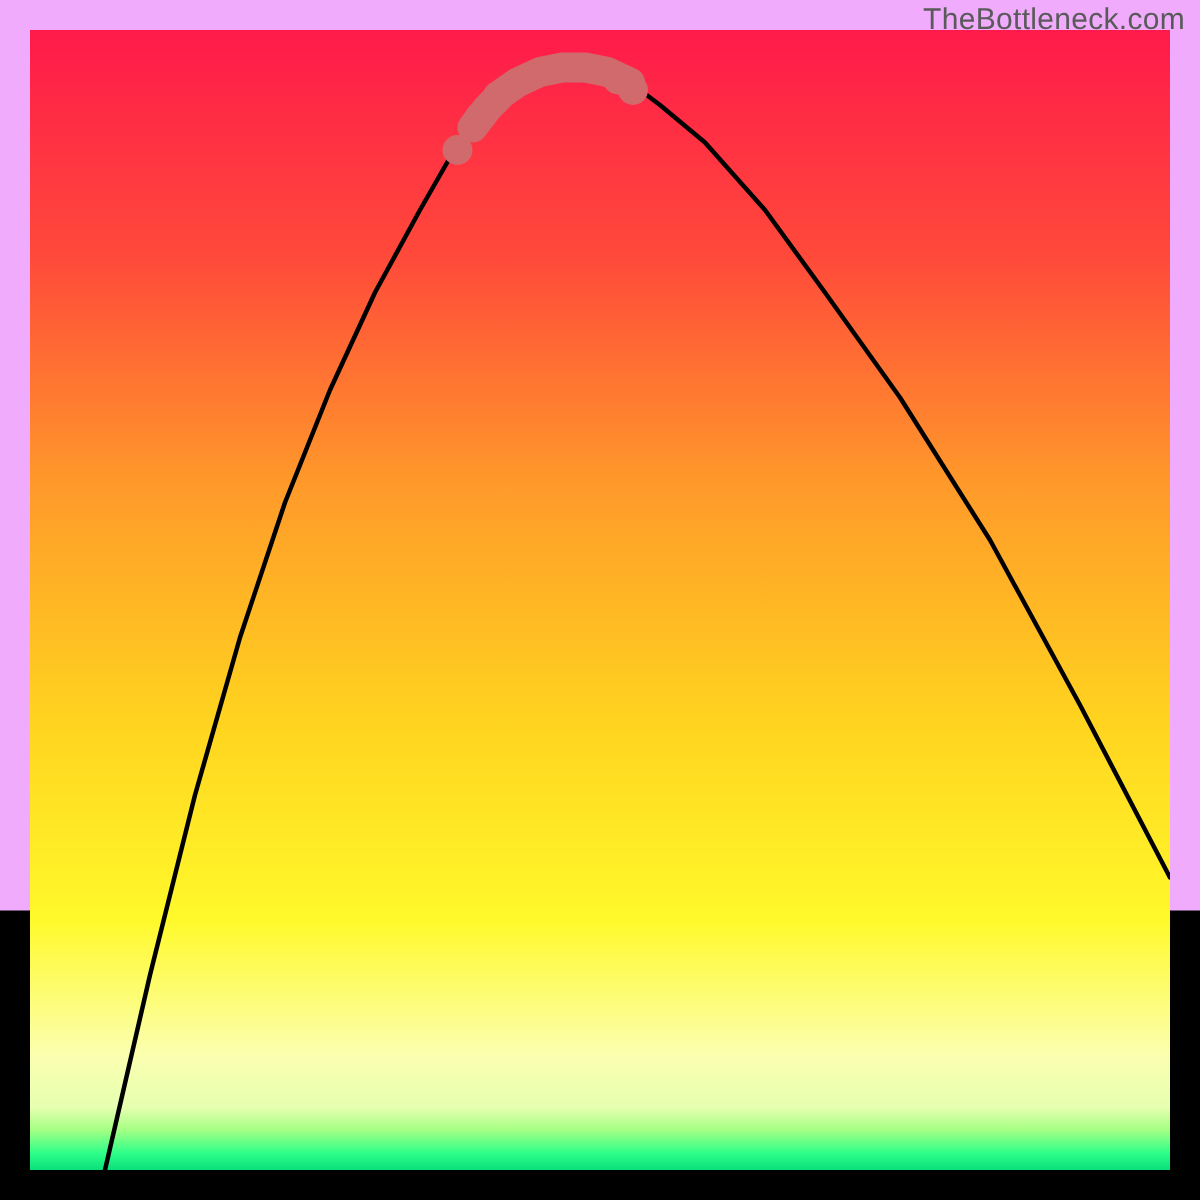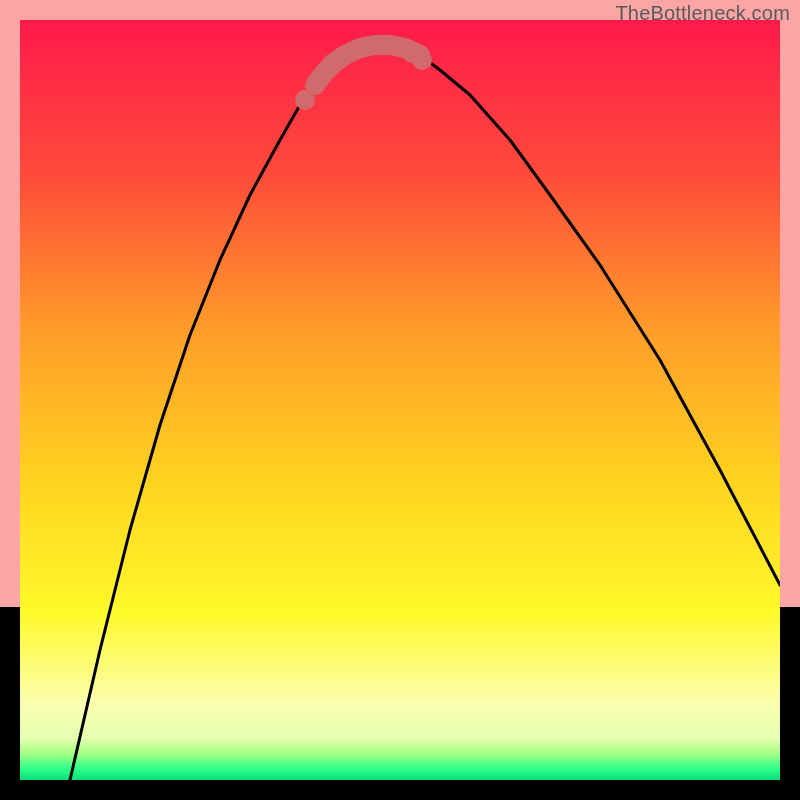--- a/index.html
+++ b/index.html
@@ -7,21 +7,21 @@
     padding: 0;
     width: 800px;
     height: 800px;
     background: #000;
     overflow: hidden;
   }
   .frame {
     position: relative;
     width: 800px;
     height: 607px;
-    background: #fca5a5;
+    background: #f0abfc;
   }
   .plot {
     position: absolute;
     left: 20px;
     top: 20px;
     width: 760px;
     height: 760px;
     overflow: hidden;
   }
   .watermark {

